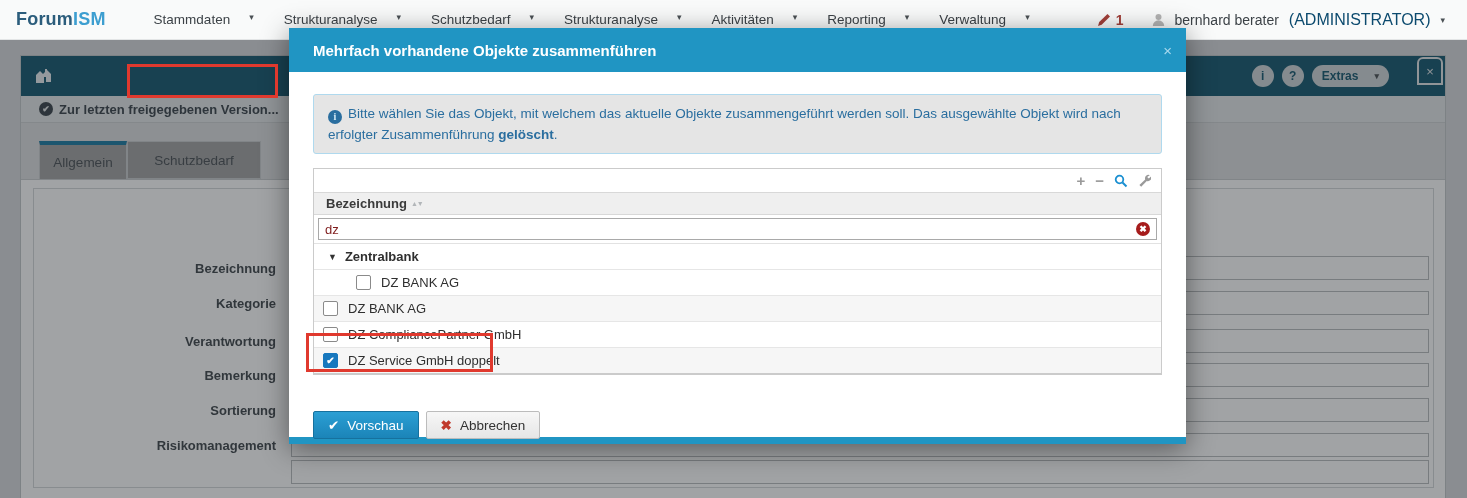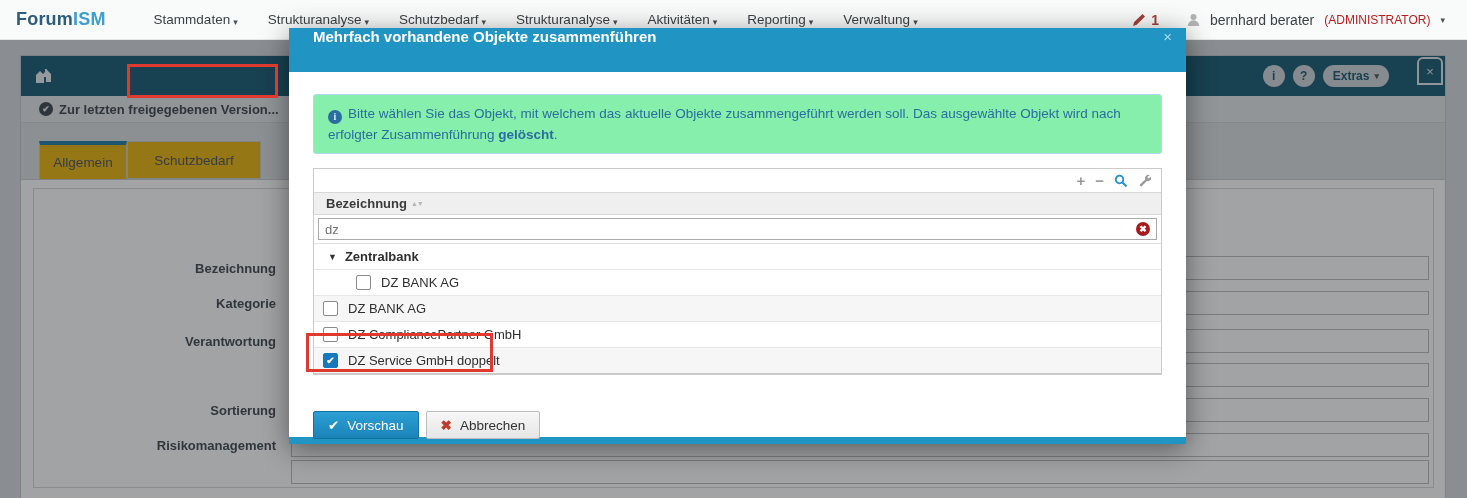--- a/index.html
+++ b/index.html
@@ -5,79 +5,79 @@
   * { margin:0; padding:0; box-sizing:border-box; }
   html,body { font-family:"Liberation Sans", sans-serif; }
   #screen { position:relative; width:1467px; height:498px; background:#d7dadc; overflow:hidden; }
 
   
   #topnav { position:absolute; left:0; top:0; width:1467px; height:40px; background:#f9fafa;
             display:flex; align-items:center; z-index:5; border-bottom:1px solid #e3e5e6;}
   #logo { margin-left:16px; font-size:18px; font-weight:bold; letter-spacing:.2px; }
   #logo .p1 { color:#2c5d7c; } #logo .p2 { color:#3d9ed0; }
   .navitems { display:flex; margin-left:48px; gap:30px; }
-  .navitem { font-size:13.5px; color:#3c4247; display:flex; align-items:flex-end; gap:3px; cursor:pointer; }
+  .navitem { font-size:13.5px; color:#3c4247; display:flex; align-items:flex-start; gap:19px; cursor:pointer; }
   .caret { font-size:9px; color:#4a5054; }
   #navright { margin-left:auto; margin-right:22px; display:flex; align-items:center; gap:10px; }
   #editcount { color:#a2403a; font-weight:bold; font-size:14px; margin-right:18px; display:flex; align-items:center; gap:5px;}
   #username { font-size:14px; color:#3c4247; }
-  #userrole { font-size:12px; color:#b91c1c; }
+  #userrole { font-size:16px; color:#0c4a6e; }
 
   
   #panel { position:absolute; left:20px; top:55px; width:1426px; height:443px; background:#ffffff;
            border:1px solid #c2c6c8; border-bottom:none; }
   #pageheader { position:absolute; left:0; top:0; width:100%; height:40px; background:#14566e;
                 display:flex; align-items:center; color:#fff; }
   #pagetitle { font-size:15px; font-weight:bold; color:#e8eef1; margin-left:12px; }
   #headerbtns { margin-left:auto; margin-right:56px; display:flex; align-items:center; gap:8px; }
   .hcirc { width:22px; height:22px; border-radius:50%; background:#cfd6d9; color:#14566e; font-weight:bold;
            font-size:12px; display:flex; align-items:center; justify-content:center; cursor:pointer; }
   #extrasbtn { height:22px; padding:0 10px; border-radius:11px; background:#cfd6d9; color:#14566e;
-               font-weight:bold; font-size:12px; display:flex; align-items:center; gap:5px; cursor:pointer; }
+               font-weight:bold; font-size:12px; display:flex; align-items:center; gap:16px; cursor:pointer; }
   #panelclose { position:absolute; right:2px; top:1px; width:26px; height:28px; background:#14566e;
                 border:2px solid #e4e7e9; border-radius:6px 6px 0 0; color:#dfe5e8; font-size:13px;
                 display:flex; align-items:center; justify-content:center; cursor:pointer; }
   #versionbar { position:absolute; left:0; top:40px; width:100%; height:27px; background:#e4e7e8;
                 border-bottom:1px solid #cdd1d3; display:flex; align-items:center; }
   #versionlink { font-size:13px; font-weight:bold; color:#39434a; margin-left:18px; display:flex; align-items:center; gap:6px; cursor:pointer;}
   .checkcircle { width:14px; height:14px; border-radius:50%; background:#39434a; color:#e4e7e8; font-size:9px;
                  display:flex; align-items:center; justify-content:center; }
   #tabstrip { position:absolute; left:0; top:67px; width:100%; height:56px; background:#dcdfe1; }
-  .tab { position:absolute; top:18px; height:38px; background:#eab308; border:1px solid #c9cbcd; font-size:13.5px;
+  .tab { position:absolute; top:18px; height:38px; background:#a3a3a3; border:1px solid #c9cbcd; font-size:13.5px;
          color:#4a5055; display:flex; align-items:center; justify-content:center; cursor:pointer; }
   .tab.active { border-top:4px solid #1b7ba3; border-bottom:none; font-weight:normal; }
   #tabcontent { position:absolute; left:0; top:123px; width:100%; height:320px; background:#fff; border-top:1px solid #c9cbcd; }
   #fieldset { position:absolute; left:12px; top:8px; width:1401px; height:300px; border:1px solid #d4d7d9; }
   .flabel { position:absolute; width:255px; text-align:right; font-size:13px; font-weight:bold; color:#3f464b; }
   .finput { position:absolute; left:270px; width:1138px; height:24px; background:#fff; border:1px solid #b9bcbe; }
   .sort { font-size:7px; color:#b2b6b9; margin-left:4px; letter-spacing:-1px;}
 
   
   #overlay { position:absolute; left:0; top:40px; width:1467px; height:458px; background:rgba(30,36,40,.42); z-index:10; }
 
   
   #modal { position:absolute; left:289px; top:28px; width:897px; z-index:20; background:#fff;
            border-bottom:7px solid #2095c3; box-shadow:0 5px 26px rgba(0,0,0,.45); }
-  #modalhead { height:44px; background:#2095c3; display:flex; }
+  #modalhead { height:44px; background:#2095c3; display:flex; align-items:center; }
   #modaltitle { color:#fff; font-size:15px; font-weight:bold; margin-left:24px; }
   #modalclose { margin-left:auto; margin-right:14px; color:#a8d9ee; font-size:15px; cursor:pointer; }
   #modalbody { padding:22px 24px 0 24px; height:365px; position:relative; }
-  #infobox { background:#86efac; border:1px solid #afd9ee; border-radius:3px; color:#2a6e9f;
+  #infobox { background:#e5e5e5; border:1px solid #afd9ee; border-radius:3px; color:#2a6e9f;
              font-size:13.5px; line-height:21px; padding:8px 14px; }
   .infoicon { display:inline-flex; width:14px; height:14px; border-radius:50%; background:#2a6e9f; color:#d9edf7;
               font-size:10px; font-weight:bold; align-items:center; justify-content:center; font-family:"Liberation Serif",serif;
               margin-right:6px; vertical-align:-2px;}
   #mtable { margin-top:14px; border:1px solid #cbcbcb; }
   #mtoolbar { height:23px; display:flex; align-items:center; justify-content:flex-end; gap:10px; padding-right:10px;
               background:#fff; }
   .tbico { color:#9a9a9a; font-size:15px; font-weight:bold; line-height:1; cursor:pointer; }
   #mcolhead { height:23px; background:#efefef; border-top:1px solid #d8d8d8; border-bottom:1px solid #d8d8d8;
               display:flex; align-items:center; font-size:13px; font-weight:bold; color:#3b3b3b; padding-left:12px; }
   #msearchrow { padding:3px 4px; border-bottom:1px solid #e2e2e2; position:relative;}
-  #msearch { width:100%; height:22px; border:1px solid #a9a9a9; font-size:13px; color:#737373; padding:0 24px 0 6px;
+  #msearch { width:100%; height:22px; border:1px solid #a9a9a9; font-size:13px; color:#7f1d1d; padding:0 24px 0 6px;
              font-family:"Liberation Sans",sans-serif;}
   #clearbtn { position:absolute; right:11px; top:7px; width:14px; height:14px; border-radius:50%; background:#a61c1c;
               color:#fff; font-size:9px; font-weight:bold; display:flex; align-items:center; justify-content:center; cursor:pointer;}
   .mrow { height:26px; display:flex; align-items:center; border-bottom:1px solid #e6e6e6; font-size:13px; color:#2f2f2f;
           cursor:pointer; }
   .mrow.alt { background:#f6f6f6; }
   .grouprow { font-weight:bold; }
   .gcaret { font-size:9px; color:#333; margin:0 8px 0 14px; }
   .cb { width:15px; height:15px; border:1px solid #8a8a8a; border-radius:2px; background:#fff; margin:0 10px 0 9px;
         display:flex; align-items:center; justify-content:center; flex:none; }
@@ -182,20 +182,21 @@
 
     <div id="tabcontent">
       <div id="fieldset"></div>
 
       <div class="flabel" style="top:81px;">Bezeichnung</div>
       <div class="finput" style="top:76px;"></div>
       <div class="flabel" style="top:116px;padding-left:15px;">Kategorie</div>
       <div class="finput" style="top:111px;"></div>
       <div class="flabel" style="top:154px;">Verantwortung</div>
       <div class="finput" style="top:149px;"></div>
+      <div class="flabel" style="top:188px;">Bemerkung</div>
       <div class="finput" style="top:183px;"></div>
       <div class="flabel" style="top:223px;">Sortierung</div>
       <div class="finput" style="top:218px;"></div>
       <div class="flabel" style="top:258px;">Risikomanagement</div>
       <div class="finput" style="top:253px;"></div>
       <div class="finput" style="top:280px;"></div>
 
     </div>
   </div>
 

